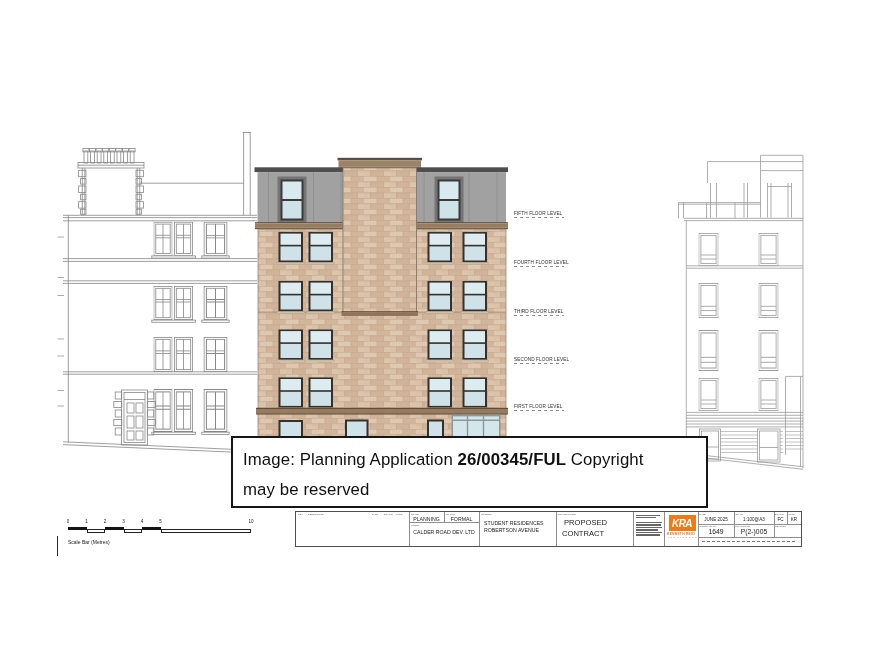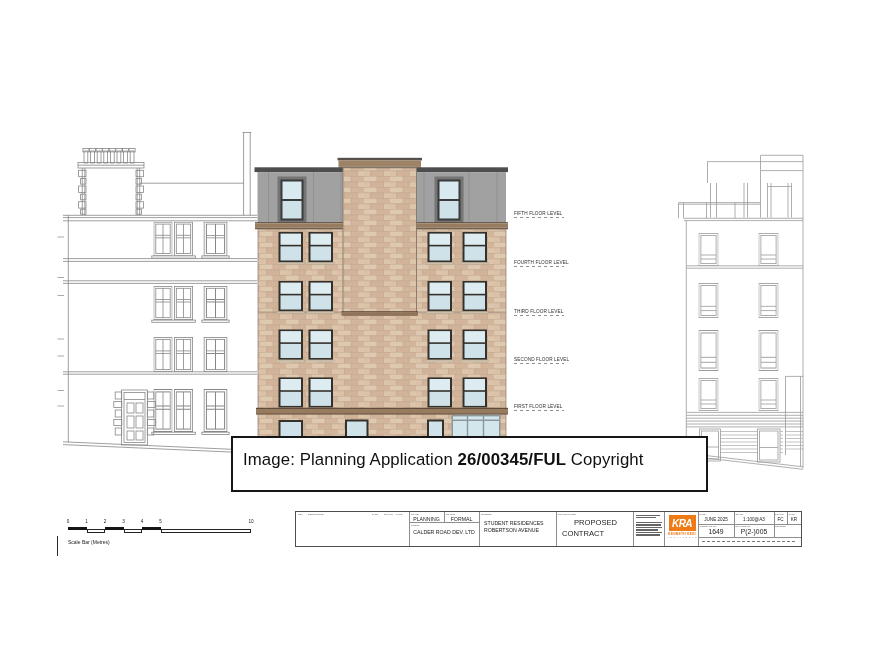--- a/index.html
+++ b/index.html
@@ -14,34 +14,34 @@
     background:repeating-linear-gradient(90deg,#8f8f8f 0 3.5px,transparent 3.5px 6px);}
 
   
   #scalebar{position:absolute;left:68px;top:519px;width:195px;height:32px;}
   #scalebar .num{position:absolute;top:0;transform:translateX(-50%);font-size:4.6px;color:#222;}
   #scalebar .segb{position:absolute;height:3.8px;background:#141414;top:7.5px;}
   #scalebar .segw{position:absolute;height:3.8px;background:#fff;border:0.8px solid #222;box-sizing:border-box;top:10.2px;}
   #scalebar .sblabel{position:absolute;left:0;top:20px;font-size:5px;color:#222;white-space:nowrap;}
 
   
-  #overlay-box{position:absolute;left:231px;top:436px;width:477px;height:56px;background:#fff;
+  #overlay-box{position:absolute;left:231px;top:436px;width:477px;height:72px;background:#fff;
     border:2px solid #161616;box-sizing:border-box;padding:7px 10px;z-index:10;
     font-size:16.8px;line-height:29.5px;color:#101010;letter-spacing:.1px;}
 
   
   #titleblock{position:absolute;left:295px;top:511px;width:505px;height:34px;background:#fff;
     border:1px solid #4f4f4f;box-sizing:content-box;z-index:5;color:#222;}
   .vl{position:absolute;top:0;bottom:0;width:1px;background:#8e8e8e;}
   .hl{position:absolute;height:1px;background:#8e8e8e;}
   .tlab{position:absolute;font-size:2.3px;color:#555;white-space:nowrap;}
   .tval{position:absolute;white-space:nowrap;}
   .bars{position:absolute;}
   .bars div{height:1.2px;background:#4a4a4a;opacity:.85;margin-bottom:1.3px;}
-  #logo{position:absolute;left:371px;top:3px;width:30px;text-align:center;}
+  #logo{position:absolute;left:371px;top:3px;width:30px;text-align:left;}
   #logo .block{width:27px;height:16px;margin:0 auto;display:flex;align-items:center;justify-content:center;
     font-style:italic;font-weight:bold;font-size:10px;color:#fff;letter-spacing:-.5px;}
   #logo .kname{margin-top:1px;font-size:3.4px;font-weight:bold;letter-spacing:.2px;}
   #logo .ksub{font-size:2.4px;letter-spacing:1.6px;color:#8a8a8a;}
   .dashline{position:absolute;height:1.4px;
     background:repeating-linear-gradient(90deg,#777 0 3px,transparent 3px 5px);}
 </style>
 </head>
 <body>
 
@@ -315,21 +315,21 @@
     <span class="tlab" style="left:150px;top:1px">STATUS</span>
     <div class="tval" style="left:148px;top:3.5px;width:35px;text-align:center;font-size:5.2px">FORMAL</div>
     <span class="tlab" style="left:115px;top:11.5px">CLIENT</span>
     <div class="tval" style="left:113px;top:17px;width:70px;text-align:center;font-size:5.2px">CALDER ROAD DEV. LTD</div>
 
     <span class="tlab" style="left:185px;top:1px">PROJECT</span>
     <div class="tval" style="left:188px;top:8px;font-size:5.2px">STUDENT RESIDENCES</div>
     <div class="tval" style="left:188px;top:15px;font-size:5.2px">ROBERTSON AVENUE</div>
 
     <span class="tlab" style="left:262px;top:1px">DRAWING TITLE</span>
-    <div class="tval" style="left:278px;top:6px;font-size:7.6px;color:#1c1c1c">PROPOSED</div>
+    <div class="tval" style="left:268px;top:6px;font-size:7.6px;color:#1c1c1c">PROPOSED</div>
     <div class="tval" style="left:266px;top:16.5px;font-size:7.6px;color:#1c1c1c">CONTRACT</div>
 
     <div class="bars" style="left:340px;top:2.5px;width:26px">
       <div style="width:24px"></div>
         <div style="width:20px"></div>
       <div style="width:0;background:none"></div>
       <div style="width:26px"></div>
         <div style="width:25px"></div>
         <div style="width:26px"></div>
       <div style="width:22px"></div>
@@ -361,15 +361,16 @@
     <div class="tval" style="left:402px;top:15.5px;width:36px;text-align:center;font-size:6.8px">1649</div>
     <span class="tlab" style="left:439.5px;top:13px">DRAWING No.</span>
     <div class="tval" style="left:438px;top:15.5px;width:40px;text-align:center;font-size:6.8px">P(2-)005</div>
     <span class="tlab" style="left:479px;top:13px">REVISION</span>
     <div class="tval" style="left:478px;top:15.5px;width:27px;text-align:center;font-size:6.8px"></div>
     <div class="dashline" style="left:406px;top:28.5px;width:95px"></div>
   </div>
 
   <div id="overlay-box">
     <span>Image: Planning Application </span><b>26/00345/FUL</b><span> Copyright</span><br>
+    <span>may be reserved</span>
   </div>
 
 </div>
 
 </body></html>

